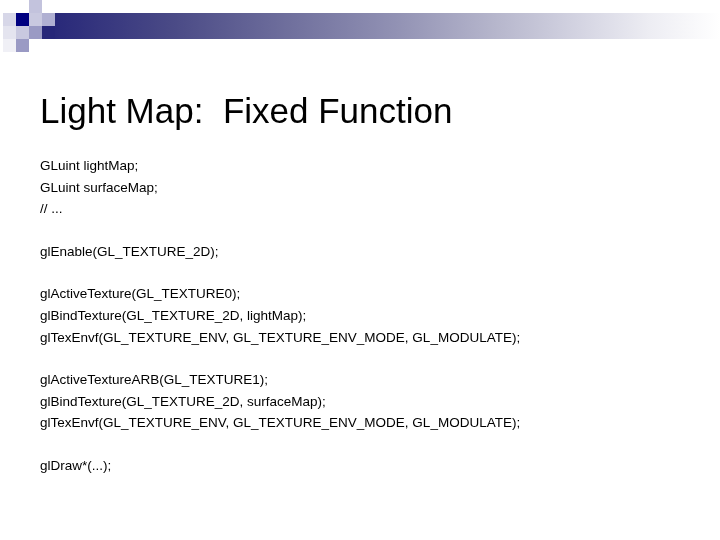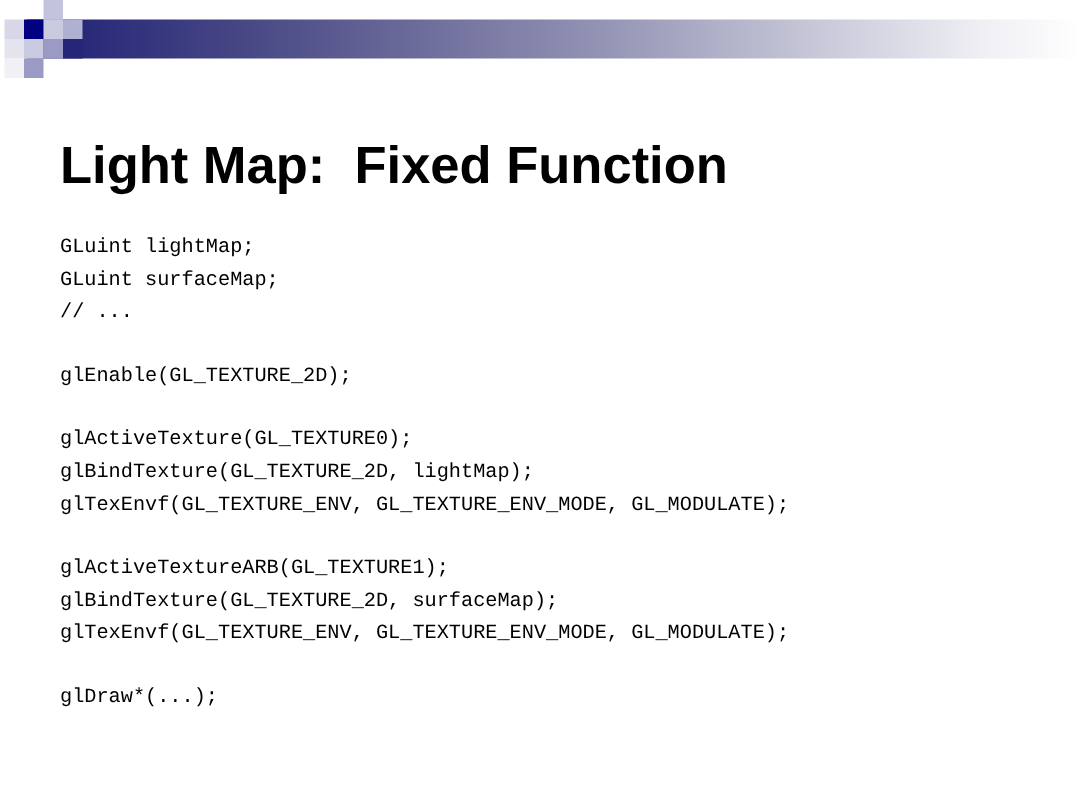--- a/index.html
+++ b/index.html
@@ -42,31 +42,31 @@
   }
 
   
   #slide-title {
     position: absolute;
     left: 40px;
     top: 66px;
     font-size: 35px;
     line-height: 44px;
     color: #000000;
-    font-weight: bold;
+    font-weight: normal;
     letter-spacing: 0px;
     white-space: pre;
   }
 
   #code-body {
     position: absolute;
     left: 40px;
     top: 155px;
     width: 672px;
-    font-family: Liberation Mono, monospace;
+    font-family: Liberation Sans, sans-serif;
     font-size: 13.5px;
     line-height: 21.6px;
     color: #000000;
     white-space: pre;
   }
 
   .code-block {
     margin: 0 0 21px 0;
   }
   .code-block:last-child {

